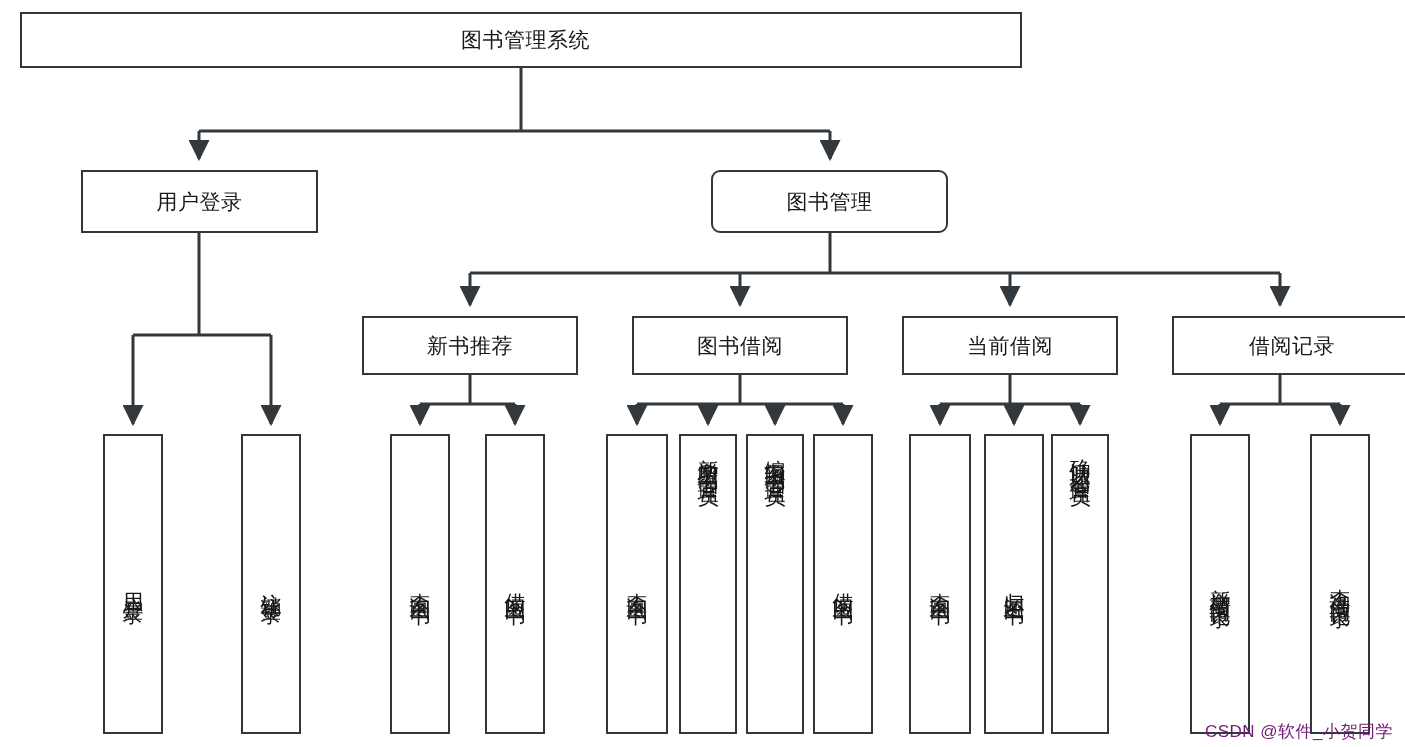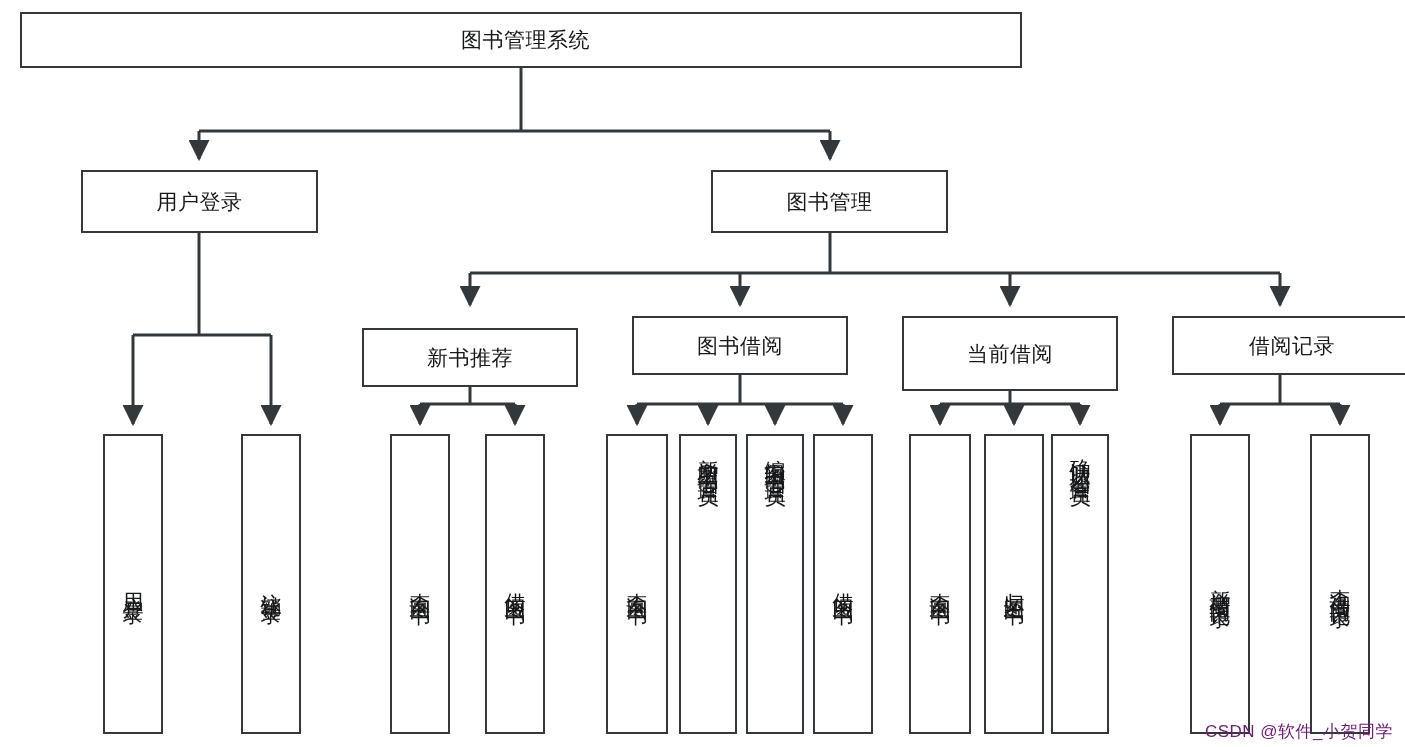--- a/index.html
+++ b/index.html
@@ -118,31 +118,31 @@
     </g>
   </svg>
 
   <div class="node-box" style="left:20px; top:12px; width:1002px; height:56px;padding-left:9px;">
     <span class="node-label-h">图书管理系统</span>
   </div>
 
   <div class="node-box" style="left:81px; top:170px; width:237px; height:63px;">
     <span class="node-label-h">用户登录</span>
   </div>
-  <div class="node-box" style="left:711px; top:170px; width:237px; height:63px;">
+  <div class="node-box" style="left:711px; top:170px; width:237px; height:63px;border-radius:9px;">
     <span class="node-label-h">图书管理</span>
   </div>
 
-  <div class="node-box" style="left:362px; top:316px; width:216px; height:59px;margin-top:12px;">
+  <div class="node-box" style="left:362px; top:316px; width:216px; height:59px;">
     <span class="node-label-h">新书推荐</span>
   </div>
   <div class="node-box" style="left:632px; top:316px; width:216px; height:59px;">
     <span class="node-label-h">图书借阅</span>
   </div>
-  <div class="node-box" style="left:902px; top:316px; width:216px; height:75px;">
+  <div class="node-box" style="left:902px; top:316px; width:216px; height:59px;">
     <span class="node-label-h">当前借阅</span>
   </div>
   <div class="node-box" style="left:1172px; top:316px; width:240px; height:59px;">
     <span class="node-label-h">借阅记录</span>
   </div>
 
   <div class="node-box" style="left:103px; top:434px; width:60px; height:300px;">
     <span class="node-label-v">用户登录</span>
   </div>
   <div class="node-box" style="left:241px; top:434px; width:60px; height:300px;">

